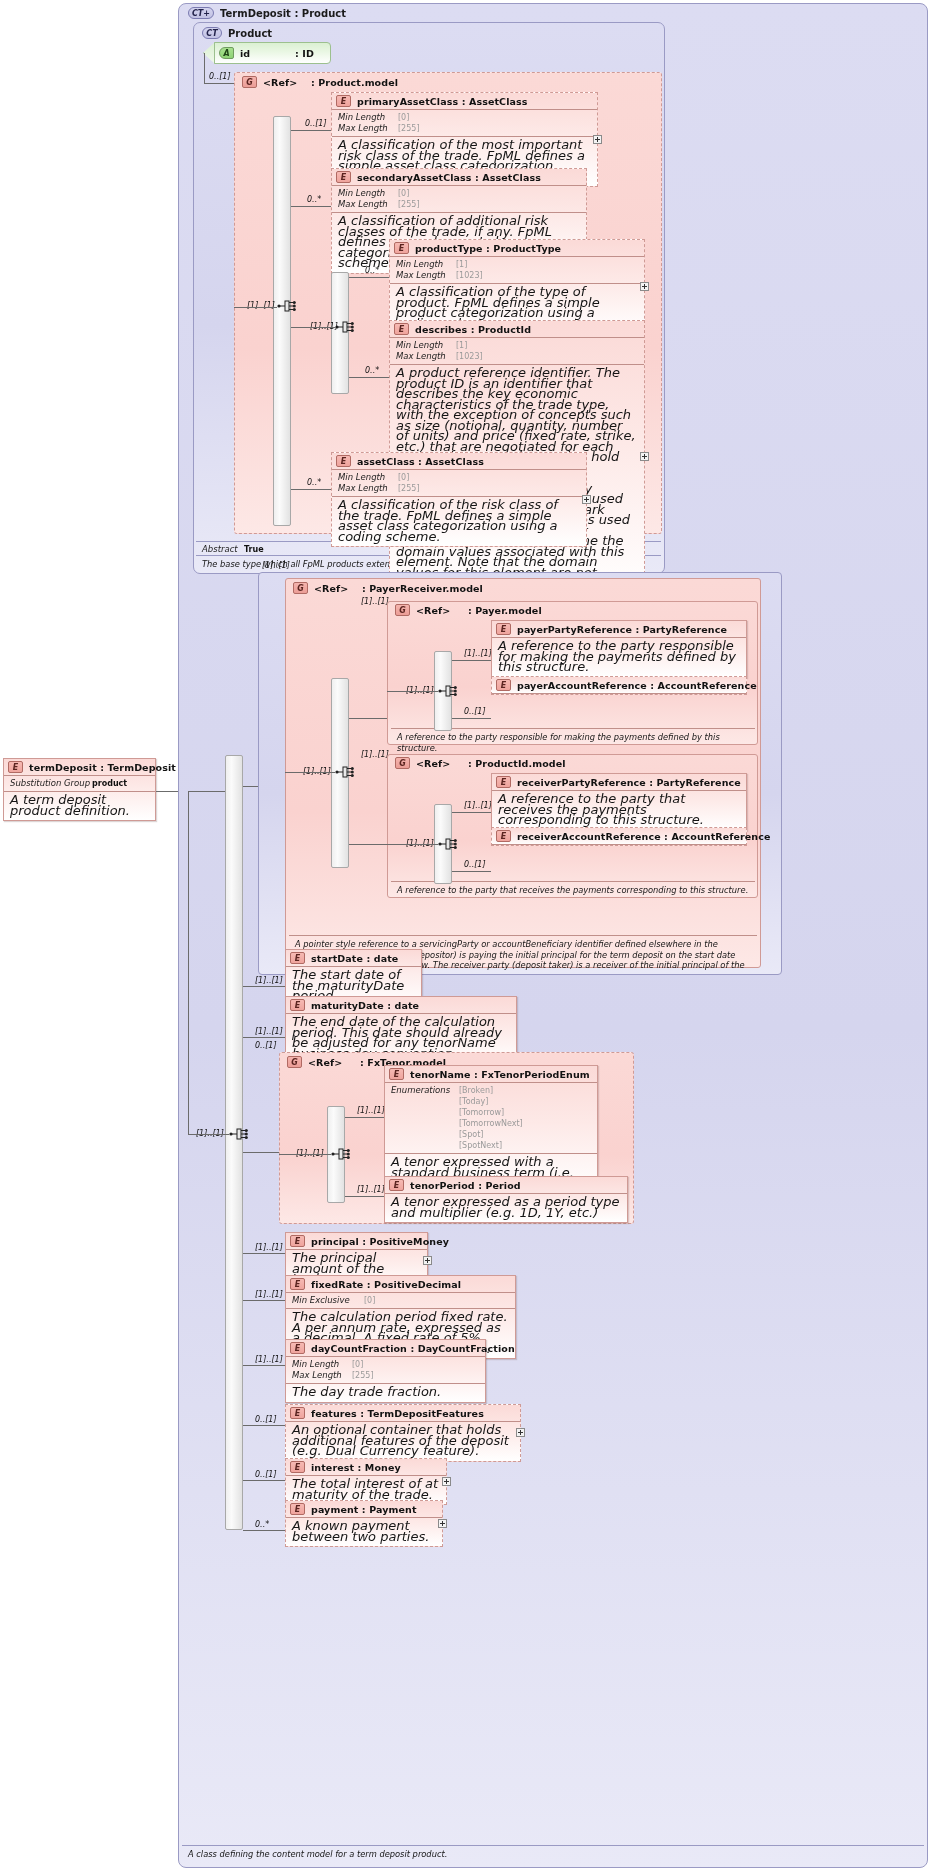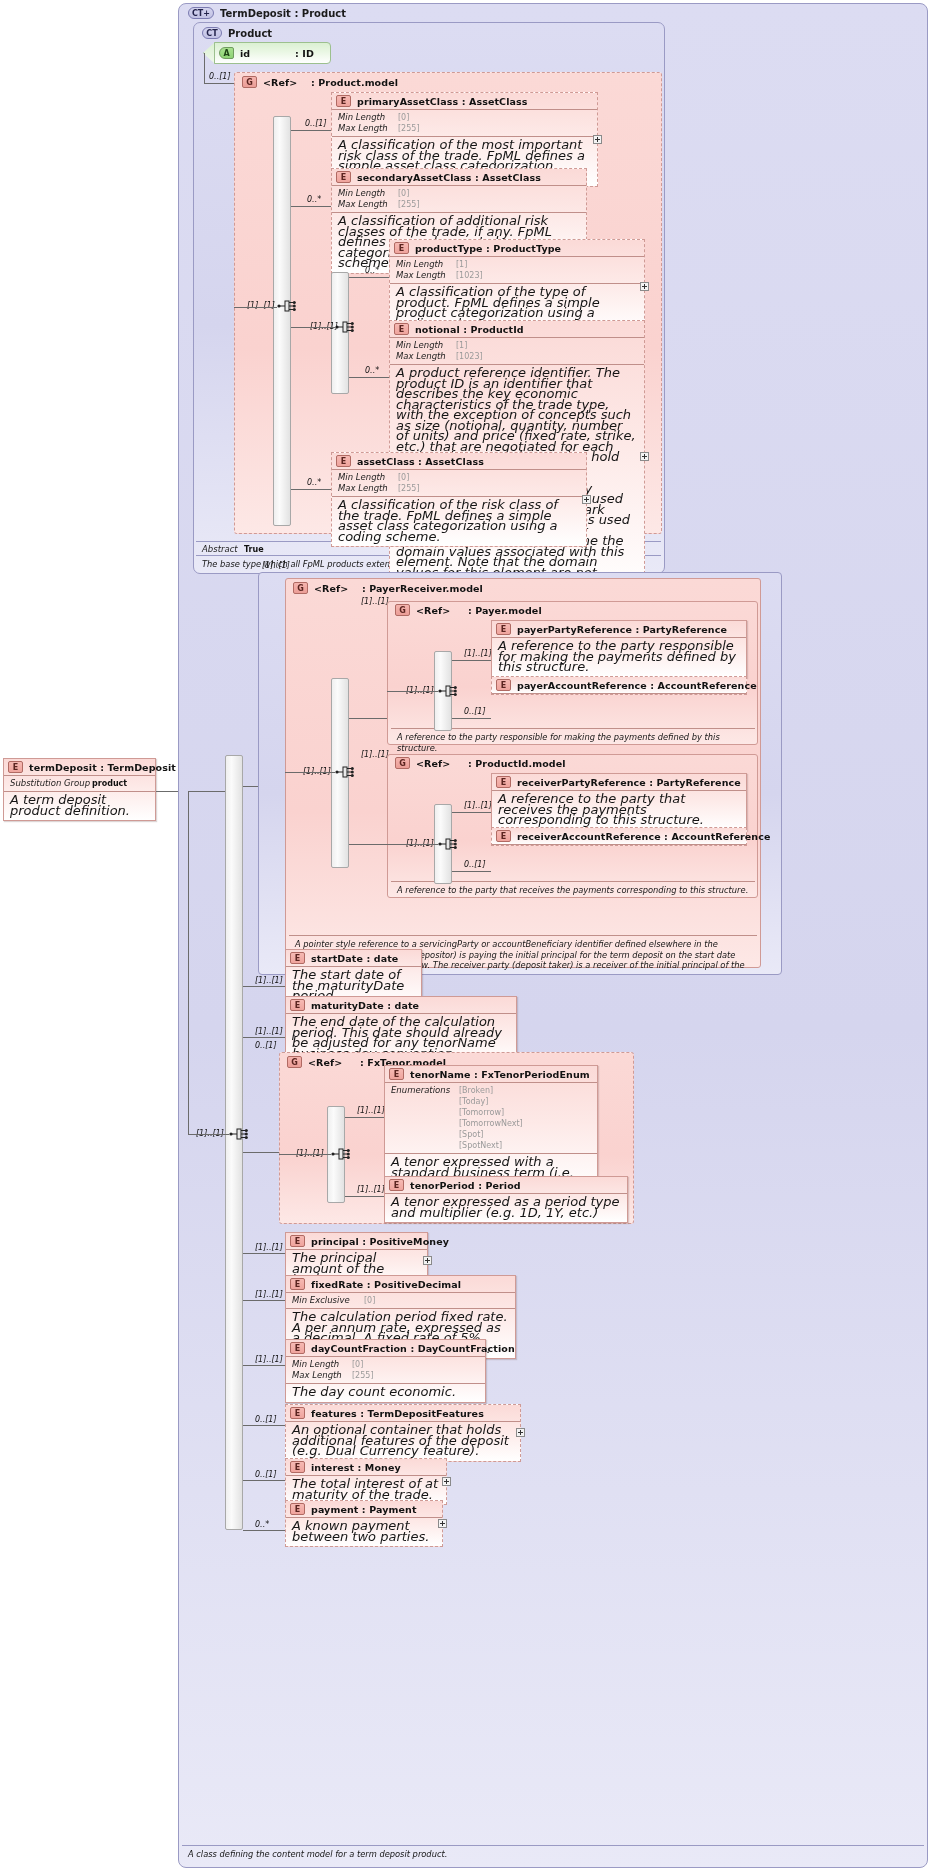--- a/index.html
+++ b/index.html
@@ -47,21 +47,21 @@
   }
 
   
   .hdr { display:flex; align-items:center; padding:2px 4px 2px 4px; white-space:nowrap; }
   .hdr .title { font-weight:bold; font-size:9.5px; letter-spacing:.1px; color:#111; }
   .tag {
     display:inline-block; width:15px; height:12px; line-height:11px;
     text-align:center; font-size:8px; font-weight:bold;
     border:1px solid #b06a63; border-radius:2px;
     background:linear-gradient(180deg,#f6b9b3 0%,#efa49d 100%);
-    color:#5a2420; margin-right:6px; flex:none;
+    color:#5a2420; margin-right:6px; flex:none;font-style:italic;
   }
   .tag.g { background:linear-gradient(180deg,#f5b4ae 0%,#eb9d96 100%); }
   .tag.a {
     border-color:#6f9c5e; color:#1f4416;
     background:linear-gradient(180deg,#a8e08f 0%,#8ed374 100%);
     border-radius:6px 2px 2px 6px;
   }
   .tag.ct {
     width:20px; border-color:#7a7ab0; color:#22224a; border-radius:6px;
     background:linear-gradient(180deg,#d3d3ee 0%,#c2c2e4 100%);
@@ -296,21 +296,21 @@
   <div class="sep"></div>
   <div class="desc">A classification of the type of product. FpML defines a simple product categorization using a coding scheme.</div>
   <div class="plus"></div>
 </div>
 
 <div class="ln h" style="left:349px; top:377px; width:40px;"></div>
 <span class="card" style="left:365px; top:366px;">0..*</span>
 <div class="abs e-box dashed" style="left:389px; top:320px; width:256px;">
   <div class="hdr">
       <span class="tag">E</span>
-    <span class="title">notional : ProductId</span>
+    <span class="title">describes : ProductId</span>
     </div>
   <div class="sep"></div>
   <div class="facets">
     <div class="row">
         <span class="fname">Min Length</span>
         <span class="fval">[1]</span>
       </div>
     <div class="row">
         <span class="fname">Max Length</span>
         <span class="fval">[1023]</span>
@@ -623,21 +623,21 @@
     <div class="row">
         <span class="fname">Min Length</span>
         <span class="fval">[0]</span>
       </div>
     <div class="row">
         <span class="fname">Max Length</span>
         <span class="fval">[255]</span>
       </div>
   </div>
   <div class="sep"></div>
-  <div class="desc">The day count economic.</div>
+  <div class="desc">The day trade fraction.</div>
 </div>
 
 <div class="ln h" style="left:243px; top:1425px; width:42px;"></div>
 <span class="card" style="left:255px; top:1415px;">0..[1]</span>
 <div class="abs e-box dashed" style="left:285px; top:1404px; width:236px;">
   <div class="hdr">
       <span class="tag">E</span>
     <span class="title">features  : TermDepositFeatures</span>
     </div>
   <div class="sep"></div>

